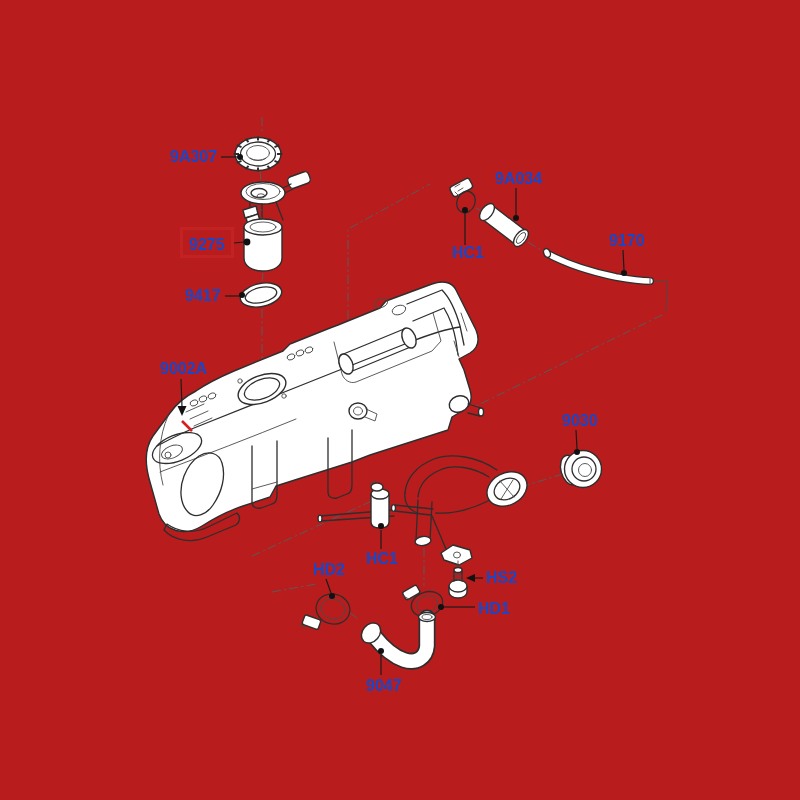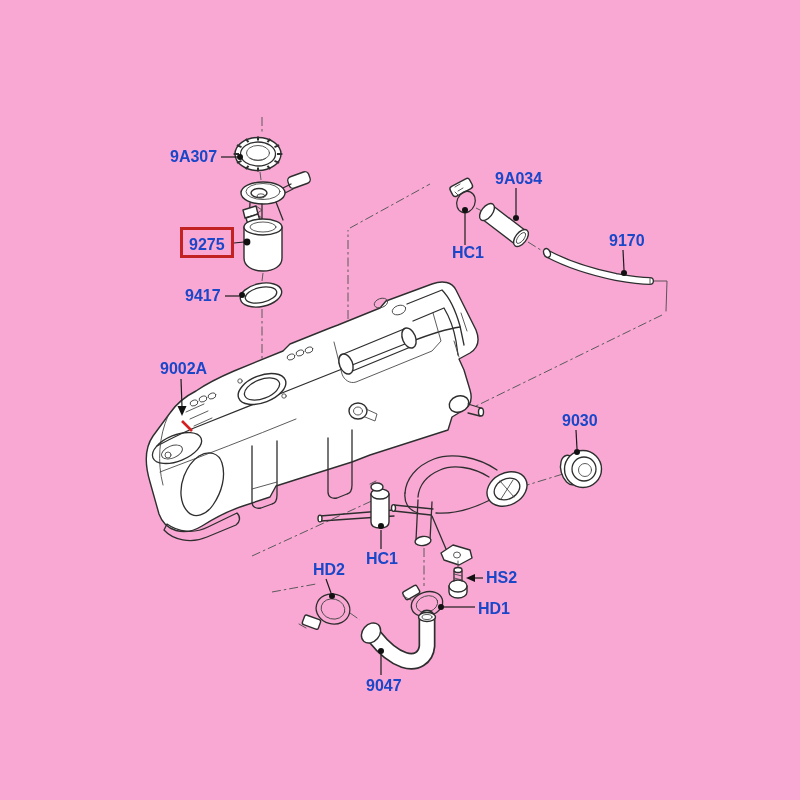--- a/index.html
+++ b/index.html
@@ -1,16 +1,16 @@
 <!DOCTYPE html>
 <html><head>
 <meta charset="utf-8">
 <style>
   html,body{margin:0;padding:0;background:#fff;}
-  .canvas{position:relative;width:800px;height:800px;background:#f9a8d4;overflow:hidden;
+  .canvas{position:relative;width:800px;height:800px;background:#b91c1c;overflow:hidden;
           font-family:"Liberation Sans", sans-serif;}
   svg{position:absolute;left:0;top:0;}
   .ol{fill:#fff;stroke:#2e2e2e;stroke-width:1.4;stroke-linejoin:round;stroke-linecap:round;}
   .ln{fill:none;stroke:#2e2e2e;stroke-width:1.3;stroke-linejoin:round;stroke-linecap:round;}
   .thin{fill:none;stroke:#4a4a4a;stroke-width:0.9;stroke-linejoin:round;stroke-linecap:round;}
   .tube-o{fill:none;stroke:#2e2e2e;stroke-linecap:round;}
   .tube-i{fill:none;stroke:#ffffff;stroke-linecap:round;}
   .cl{fill:none;stroke:#5a5a5a;stroke-width:1;stroke-dasharray:9 3 2.5 3;}
   .ldr{stroke:#1c1c1c;stroke-width:1.2;fill:none;}
   .dot{fill:#111;stroke:none;}

